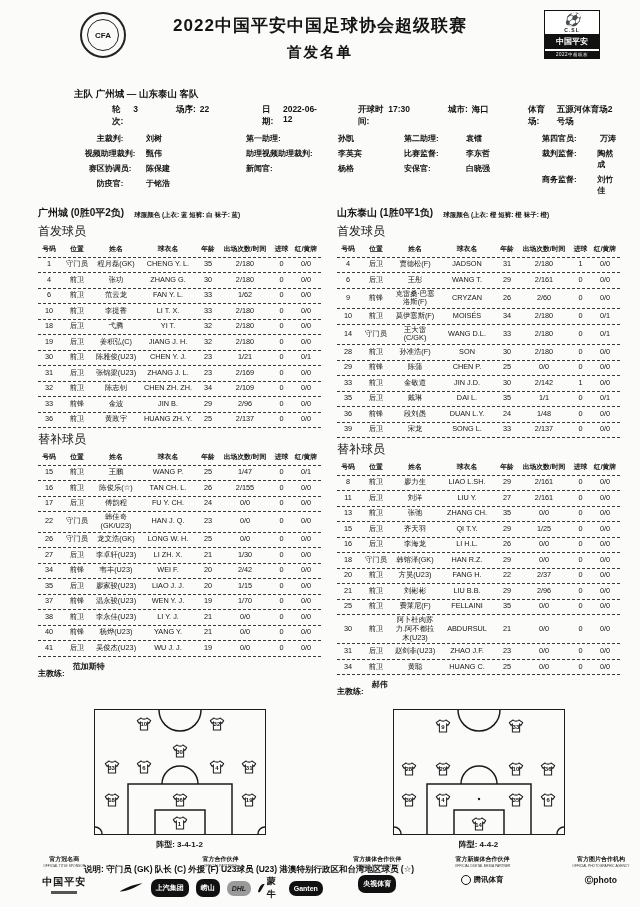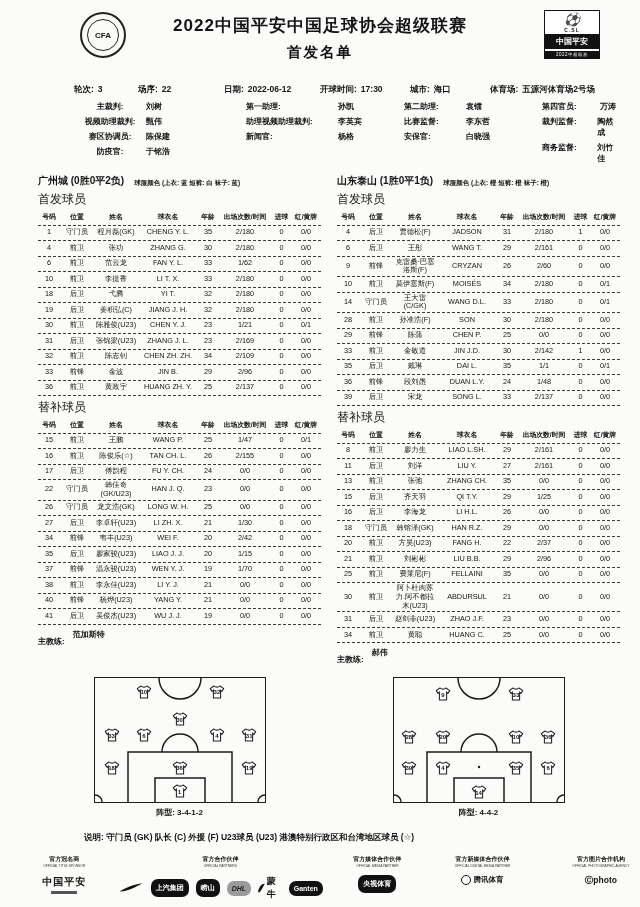--- a/index.html
+++ b/index.html
@@ -19,21 +19,21 @@
   .csl-brand{background:#111;color:#fff;font-size:8px;font-weight:bold;padding:2px 0;margin-top:1px;}
   .csl-season{background:#111;color:#fff;font-size:4.5px;padding:1px 0;margin-top:2px;letter-spacing:.5px;}
   
   .content{padding:0 20px 0 38px;}
   .teamline{margin:4px 0 3px 36px;font-size:9.5px;font-weight:bold;}
   .metarow{display:flex;margin-left:36px;font-size:8.5px;font-weight:bold;}
   .metarow .pair{display:flex;margin-right:0;}
   .metarow .pair:nth-child(1){width:64px;} .metarow .pair:nth-child(2){width:86px;}
   .metarow .pair:nth-child(3){width:96px;} .metarow .pair:nth-child(4){width:90px;}
   .metarow .pair:nth-child(5){width:80px;} .metarow .pair:nth-child(6){flex:1;}
-  .metarow .plabel{margin-right:4px;}
+  .metarow .plabel{margin-right:4px;margin-left:38px;}
   .officials{display:flex;margin:5px 0 6px 36px;}
   .ocol{font-size:8px;font-weight:bold;}
   .ocol .pair{display:flex;margin-bottom:4px;}
   .ocol1{width:172px;text-align:center;} .ocol1 .plabel{width:72px;}
   .ocol2{width:158px;} .ocol2 .plabel{width:92px;}
   .ocol3{width:138px;} .ocol3 .plabel{width:62px;}
   .ocol4{flex:1;}      .ocol4 .plabel{width:58px;}
   
   .teams{display:grid;grid-template-columns:1fr 1fr;column-gap:16px;}
   .teamhead{display:flex;align-items:flex-end;margin-bottom:3px;}
@@ -95,20 +95,27 @@
     <div class="csl">
       <div class="csl-ball">⚽</div>
       <div class="csl-league">C.SL</div>
       <div class="csl-brand">中国平安</div>
       <div class="csl-season">2022中超联赛</div>
     </div>
   </div>
 
   <div class="content">
 
+    <div class="teamline">
+      <span>主队</span>
+      <span>广州城</span>
+      <span>—</span>
+      <span>山东泰山</span>
+      <span>客队</span>
+    </div>
 
     <div class="metarow">
         <div class="pair">
           <span class="plabel">轮次:</span>
           <span class="pvalue">3</span>
         </div>
         <div class="pair">
           <span class="plabel">场序:</span>
           <span class="pvalue">22</span>
         </div>

